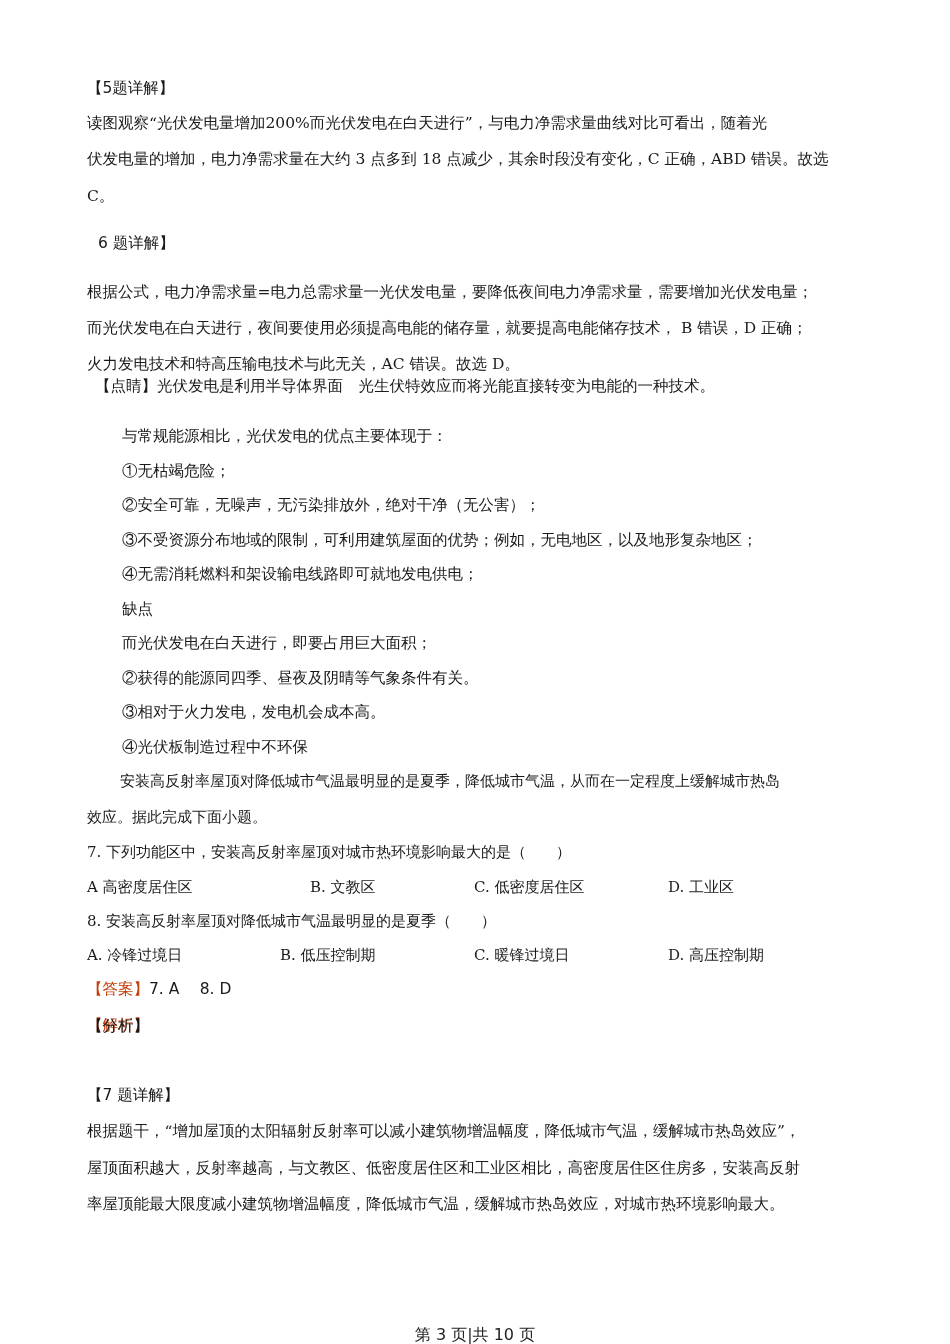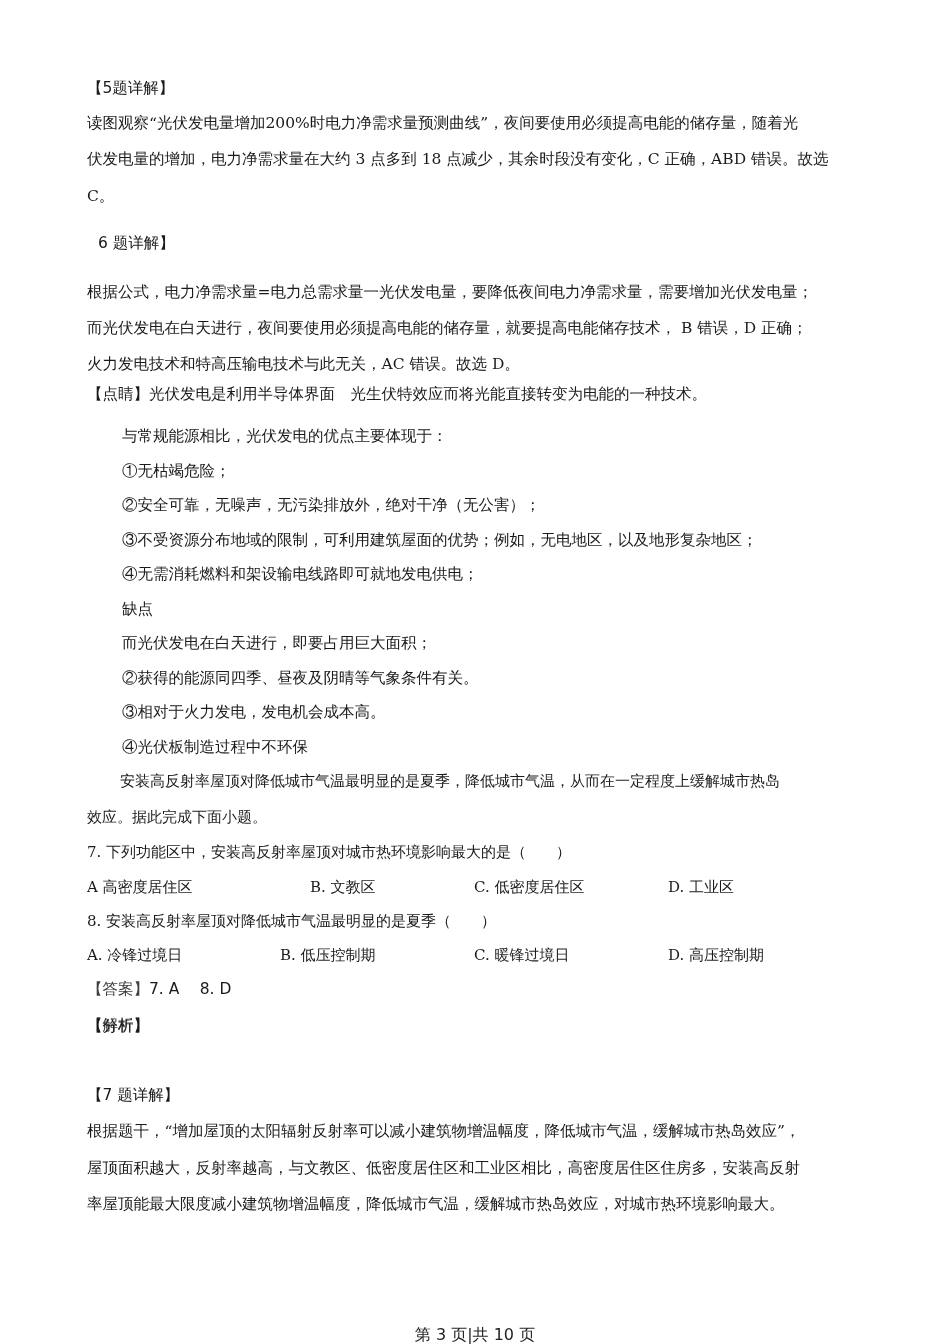--- a/index.html
+++ b/index.html
@@ -1,39 +1,39 @@
 <!DOCTYPE html>
 <html><head>
 <meta charset="utf-8">
 <style>
   html, body { margin: 0; padding: 0; background: #ffffff; }
   body { width: 950px; height: 1344px; position: relative; overflow: hidden;
          font-family: "DejaVu Serif", "Liberation Serif", serif; color: #1a1a1a; }
   .line { position: absolute; left: 87px; white-space: nowrap; font-size: 15.5px; line-height: 20px; }
   .indent { left: 122px; }
   .sans { font-family: "DejaVu Sans", "Liberation Sans", sans-serif; }
-  .blue { color: #404040; }
+  .blue { color: #c2410c; }
   .opt { position: absolute; white-space: nowrap; font-size: 15px; line-height: 20px; }
   .footer { position: absolute; top: 1325px; left: 0; width: 950px; text-align: center;
             font-size: 16px; font-family: "DejaVu Sans", "Liberation Sans", sans-serif; color: #222; }
 </style>
 </head>
 <body>
 
 <div class="line sans" style="top:78px;">【5题详解】</div>
-<div class="line" style="top:113px;">读图观察“光伏发电量增加200%时电力净需求量预测曲线”，夜间要使用必须提高电能的储存量，随着光</div>
+<div class="line" style="top:113px;">读图观察“光伏发电量增加200%而光伏发电在白天进行”，与电力净需求量曲线对比可看出，随着光</div>
 <div class="line" style="top:149px;">伏发电量的增加，电力净需求量在大约 3 点多到 18 点减少，其余时段没有变化，C 正确，ABD 错误。故选</div>
 <div class="line" style="top:186px;">C。</div>
 
 <div class="line sans" style="top:233px; left:98px;">6 题详解】</div>
 <div class="line" style="top:282px;">根据公式，电力净需求量=电力总需求量一光伏发电量，要降低夜间电力净需求量，需要增加光伏发电量；</div>
 <div class="line" style="top:318px;">而光伏发电在白天进行，夜间要使用必须提高电能的储存量，就要提高电能储存技术， B 错误，D 正确；</div>
 <div class="line" style="top:354px;">火力发电技术和特高压输电技术与此无关，AC 错误。故选 D。</div>
 
-<div class="line sans" style="top:384px;">
+<div class="line sans" style="top:376px;margin-left:8px;">
   <span>【点睛】</span><span>光伏发电是利用半导体界面　光生伏特效应而将光能直接转变为电能的一种技术。</span>
 </div>
 <div class="line indent" style="top:426px;">与常规能源相比，光伏发电的优点主要体现于：</div>
 <div class="line indent" style="top:461px;">①无枯竭危险；</div>
 <div class="line indent" style="top:495px;">②安全可靠，无噪声，无污染排放外，绝对干净（无公害）；</div>
 <div class="line indent" style="top:530px;">③不受资源分布地域的限制，可利用建筑屋面的优势；例如，无电地区，以及地形复杂地区；</div>
 <div class="line indent" style="top:564px;">④无需消耗燃料和架设输电线路即可就地发电供电；</div>
 <div class="line indent" style="top:599px;">缺点</div>
 <div class="line indent" style="top:633px;">而光伏发电在白天进行，即要占用巨大面积；</div>
 <div class="line indent" style="top:668px;">②获得的能源同四季、昼夜及阴晴等气象条件有关。</div>

